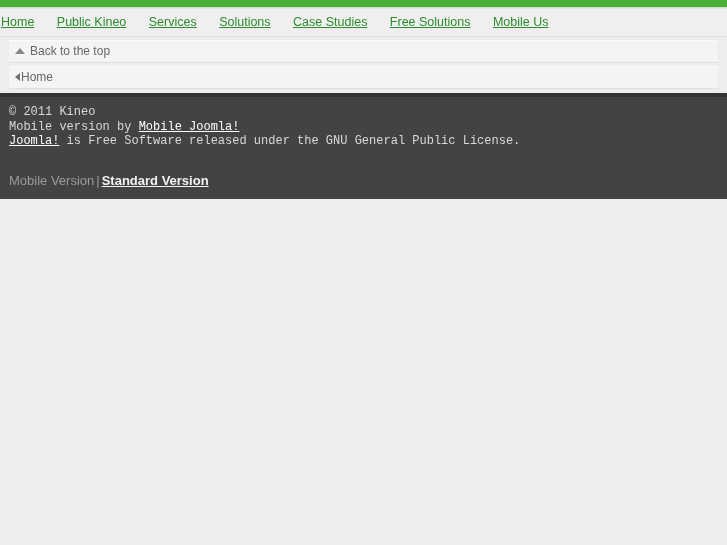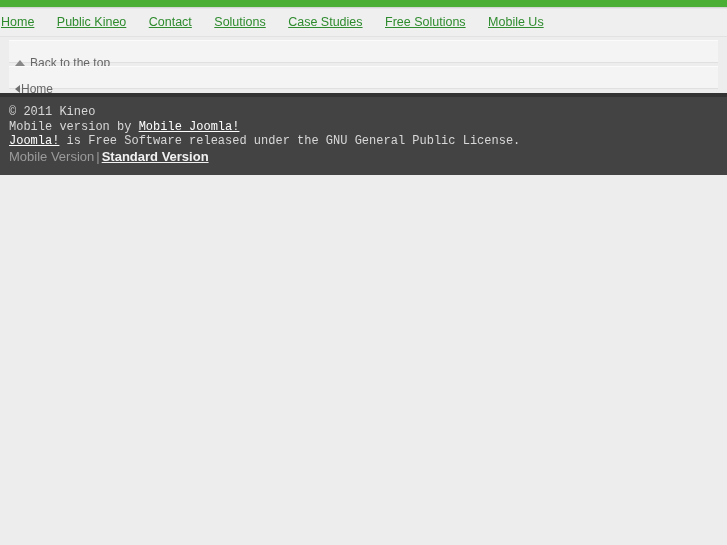--- a/index.html
+++ b/index.html
@@ -94,21 +94,20 @@
   }
   .panel-link {
     display: block;
     height: 21px;
     line-height: 21px;
     color: #666666;
     font-size: 12px;
     text-decoration: none;
     padding-left: 6px;
     white-space: nowrap;
-    margin-top: 12px;
   }
   .tri-up {
     display: inline-block;
     width: 0;
     height: 0;
     border-left: 5px solid transparent;
     border-right: 5px solid transparent;
     border-bottom: 6px solid #888888;
     vertical-align: middle;
     margin-right: 5px;
@@ -140,21 +139,21 @@
     font-size: 12px;
     line-height: 14.5px;
     color: #d8d8d8;
     font-family: Liberation Mono, monospace;
   }
   .footer-legal a {
     color: #ffffff;
     text-decoration: underline;
   }
   .footer-switch {
-    margin-top: 0;
+    margin-top: 24px;
     font-size: 13px;
     color: #9b9b9b;
     line-height: 16px;
   }
   .footer-switch .sep { color: #9b9b9b; padding: 0 2px; }
   .footer-switch a {
     color: #f2f2f2;
     text-decoration: underline;
     font-weight: bold;
   }
@@ -170,21 +169,21 @@
 
 <div class="page">
 
   <div class="topbar"></div>
 
 
   <nav class="mainnav">
     <ul>
       <li><a href="#">Home</a></li>
       <li><a href="#">Public Kineo</a></li>
-      <li><a href="#">Contact</a></li>
+      <li><a href="#">Services</a></li>
       <li><a href="#">Solutions</a></li>
       <li><a href="#">Case Studies</a></li>
       <li><a href="#">Free Solutions</a></li>
       <li><a href="#">Mobile Us</a></li>
     </ul>
   </nav>
 
   <div class="panel-wrap">
 
     <div class="panel">

